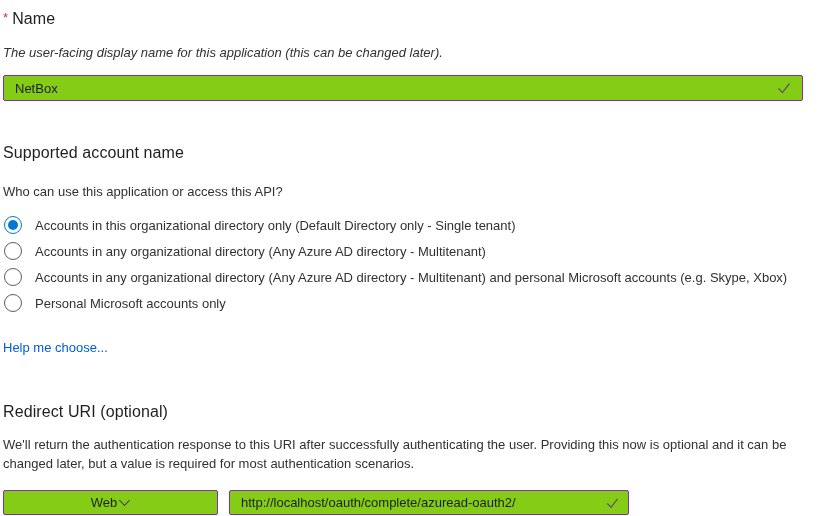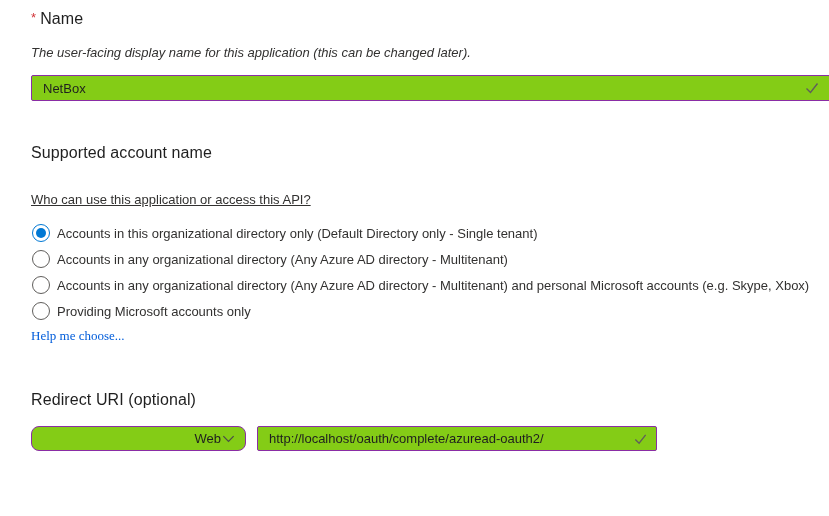--- a/index.html
+++ b/index.html
@@ -3,21 +3,21 @@
 <meta charset="utf-8">
 <style>
   * { box-sizing: border-box; margin: 0; padding: 0; }
   html, body { background: #ffffff; }
   body {
     width: 829px; height: 516px;
     font-family: "Liberation Sans", sans-serif;
     color: #323130;
     overflow: hidden;
   }
-  .page { padding: 10px 14px 0 31px; }
+  .page { padding: 10px 14px 0 3px; }
 
   .section-title {
     font-size: 16px;
     font-weight: 400;
     color: #1f1f1f;
     letter-spacing: 0.1px;
   }
   .required-marker { color: #d13438; margin-right: 4px; font-size: 13px; vertical-align: 2px; }
 
   .body-text {
@@ -50,21 +50,21 @@
   }
   .valid-check {
     position: absolute;
     right: 10px; top: 50%;
     transform: translateY(-50%);
     display: flex;
   }
 
   
   .account-section { margin-top: 43px; }
-  .question-text { margin-top: 28px; text-decoration: underline; }
+  .question-text { margin-top: 20px; }
   .radio-group { margin-top: 11px; }
   .radio-row {
     display: flex;
     align-items: center;
     height: 26px;
     cursor: pointer;
   }
   .radio-circle {
     width: 18px; height: 18px;
     border: 1px solid #605e5c;
@@ -72,47 +72,45 @@
     flex: 0 0 18px;
     margin-left: 1px;
     display: flex;
     align-items: center;
     justify-content: center;
     background: #fff;
   }
   .radio-row.selected .radio-circle { border-color: #0078d4; }
   .radio-dot { width: 10px; height: 10px; border-radius: 50%; background: transparent; }
   .radio-row.selected .radio-dot { background: #0078d4; }
-  .radio-label { font-size: 13px; margin-left: 7px; white-space: nowrap; }
+  .radio-label { font-size: 13px; margin-left: 13px; white-space: nowrap; }
 
   .help-link {
     display: inline-block;
-    margin-top: 4px;
+    margin-top: 24px;
     font-size: 13px;
     color: #015cda;
     text-decoration: none;
     cursor: pointer;
-    font-family: Liberation Serif, serif;
   }
 
   
   .redirect-section { margin-top: 47px; }
   .redirect-desc { margin-top: 14px; max-width: 800px; }
   .redirect-controls {
     margin-top: 17px;
     display: flex;
     gap: 11px;
     align-items: center;
   }
   .platform-select {
     width: 215px; height: 25px;
-    justify-content: flex-end;
+    justify-content: center;
     padding: 0 9px 0 11px;
     cursor: pointer;
-    border-radius: 8px;
   }
   .platform-select .select-value { font-size: 13px; color: #1f1f1f; }
   .uri-field { width: 400px; height: 25px; }
 </style>
 </head>
 <body>
 
 <div class="page">
 
   <div>
@@ -148,29 +146,30 @@
       <div class="radio-row">
         <span class="radio-circle">
             <span class="radio-dot"></span>
           </span>
         <span class="radio-label">Accounts in any organizational directory (Any Azure AD directory - Multitenant) and personal Microsoft accounts (e.g. Skype, Xbox)</span>
       </div>
       <div class="radio-row">
         <span class="radio-circle">
             <span class="radio-dot"></span>
           </span>
-        <span class="radio-label">Providing Microsoft accounts only</span>
+        <span class="radio-label">Personal Microsoft accounts only</span>
       </div>
     </div>
 
     <a class="help-link" href="#">Help me choose...</a>
   </div>
 
   <div class="redirect-section">
     <div class="section-title">Redirect URI (optional)</div>
+    <p class="body-text redirect-desc">We'll return the authentication response to this URI after successfully authenticating the user. Providing this now is optional and it can be changed later, but a value is required for most authentication scenarios.</p>
 
     <div class="redirect-controls">
       <div class="field-box platform-select">
         <span class="select-value">Web</span>
         <span style="display:flex;">
           <svg width="15" height="15" viewBox="0 0 16 16">
             <path d="M2.5 5.5 L8 11 L13.5 5.5" fill="none" stroke="#4a4a4a" stroke-width="1.3"></path>
           </svg>
         </span>
       </div>

